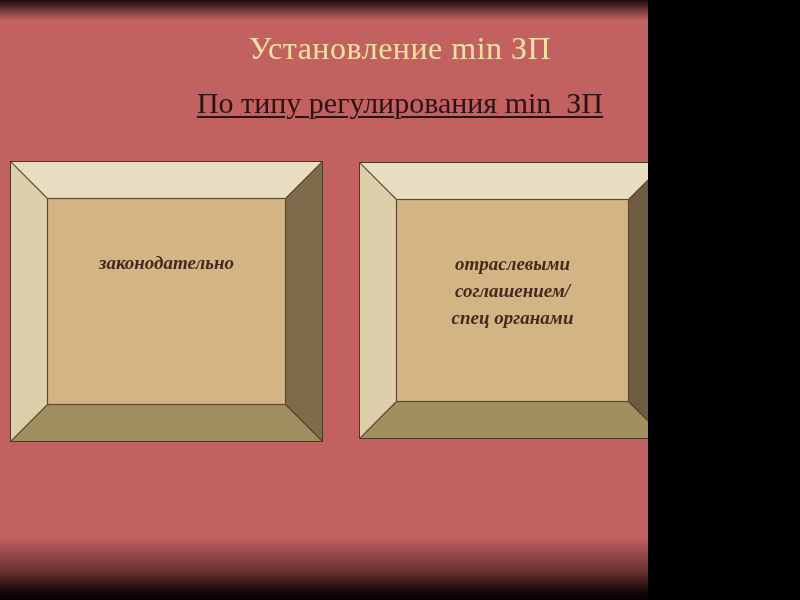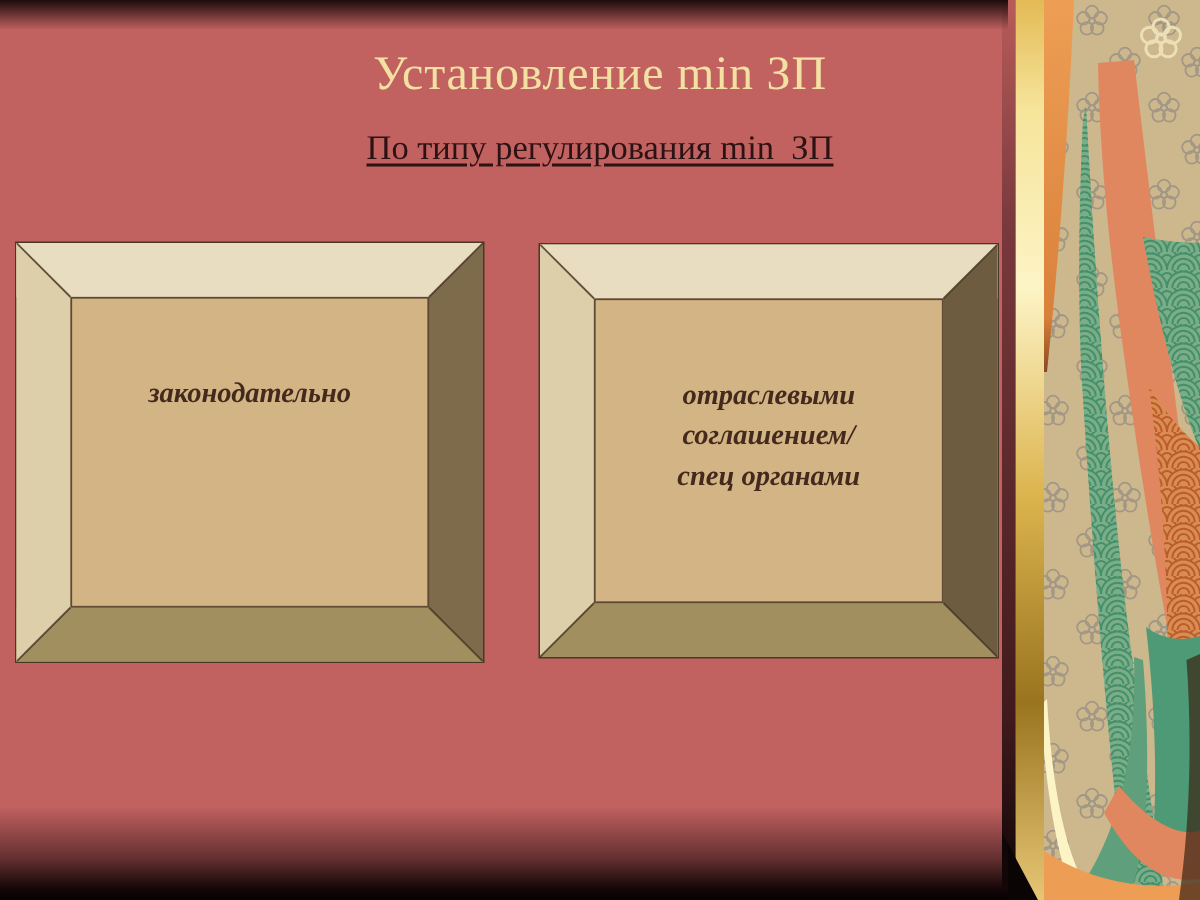--- a/index.html
+++ b/index.html
@@ -1,32 +1,32 @@
 <!DOCTYPE html>
 <html style="--background_rose: #c16160; --edge_fade_dark: #150607; --title_text: #f3e1a3; --subtitle_text: #2d1214; --box_face: #d3b585; --box_bevel_top: #e9ddc1; --box_bevel_left: #ddcfa9; --box_bevel_right: #7d6b4b; --box_bevel_right_dark: #6d5c40; --box_bevel_bottom: #a28f5f; --box_outline: #4a3826; --box_text: #44291d; --band_tan: #ccb88c; --band_gold_bright: #fdf4c6; --band_gold: #dcb44e; --band_gold_dark: #9a741f; --band_orange: #ee9e54; --band_salmon: #e0875f; --band_green_wave_bg: #7bad88; --band_green_wave_line: #43906a; --band_orange_wave_bg: #d98e4e; --band_orange_wave_line: #bd5a33; --band_teal: #4e9a77; --band_green_sweep: #5f9f7c; --band_maroon_edge: #7a393c; --band_blossom_line: #9b9184; --band_flower_line: #ecdfb8;"><head>
 <meta charset="utf-8">
 <style>
   html,body{margin:0;padding:0;background:#000;}
   .slide{
-    position:relative;width:800px;height:600px;overflow:hidden;
+    position:relative;width:648px;height:600px;overflow:hidden;
     background:var(--background_rose);
     font-family:"Liberation Serif","DejaVu Serif",serif;
   }
   .fade-top{position:absolute;left:0;top:0;width:672px;height:20px;pointer-events:none;
     background:linear-gradient(to bottom,#1d0b0c 0%,rgba(193,97,96,0) 100%);}
   .fade-bottom{position:absolute;left:0;top:538px;width:672px;height:62px;pointer-events:none;
     background:linear-gradient(to bottom,rgba(25,8,9,0) 0%,rgba(25,8,9,.55) 55%,#150607 88%,#050102 100%);}
   .title{
     position:absolute;left:0;top:30px;width:800px;margin:0;text-align:center;
     font-size:32px;font-weight:normal;letter-spacing:.5px;
     color:var(--title_text);
   }
   .subtitle{
     position:absolute;left:0;top:86px;width:800px;margin:0;text-align:center;
-    font-size:23px;font-weight:normal;white-space:pre;
+    font-size:30px;font-weight:normal;white-space:pre;
     color:var(--subtitle_text);
     text-decoration:underline;text-underline-offset:3px;text-decoration-thickness:2px;
   }
   .box{
     position:absolute;box-sizing:border-box;
     background:var(--box_face);
     border-style:solid;border-width:36px;
     border-top-color:var(--box_bevel_top);
     border-left-color:var(--box_bevel_left);
     border-bottom-color:var(--box_bevel_bottom);

